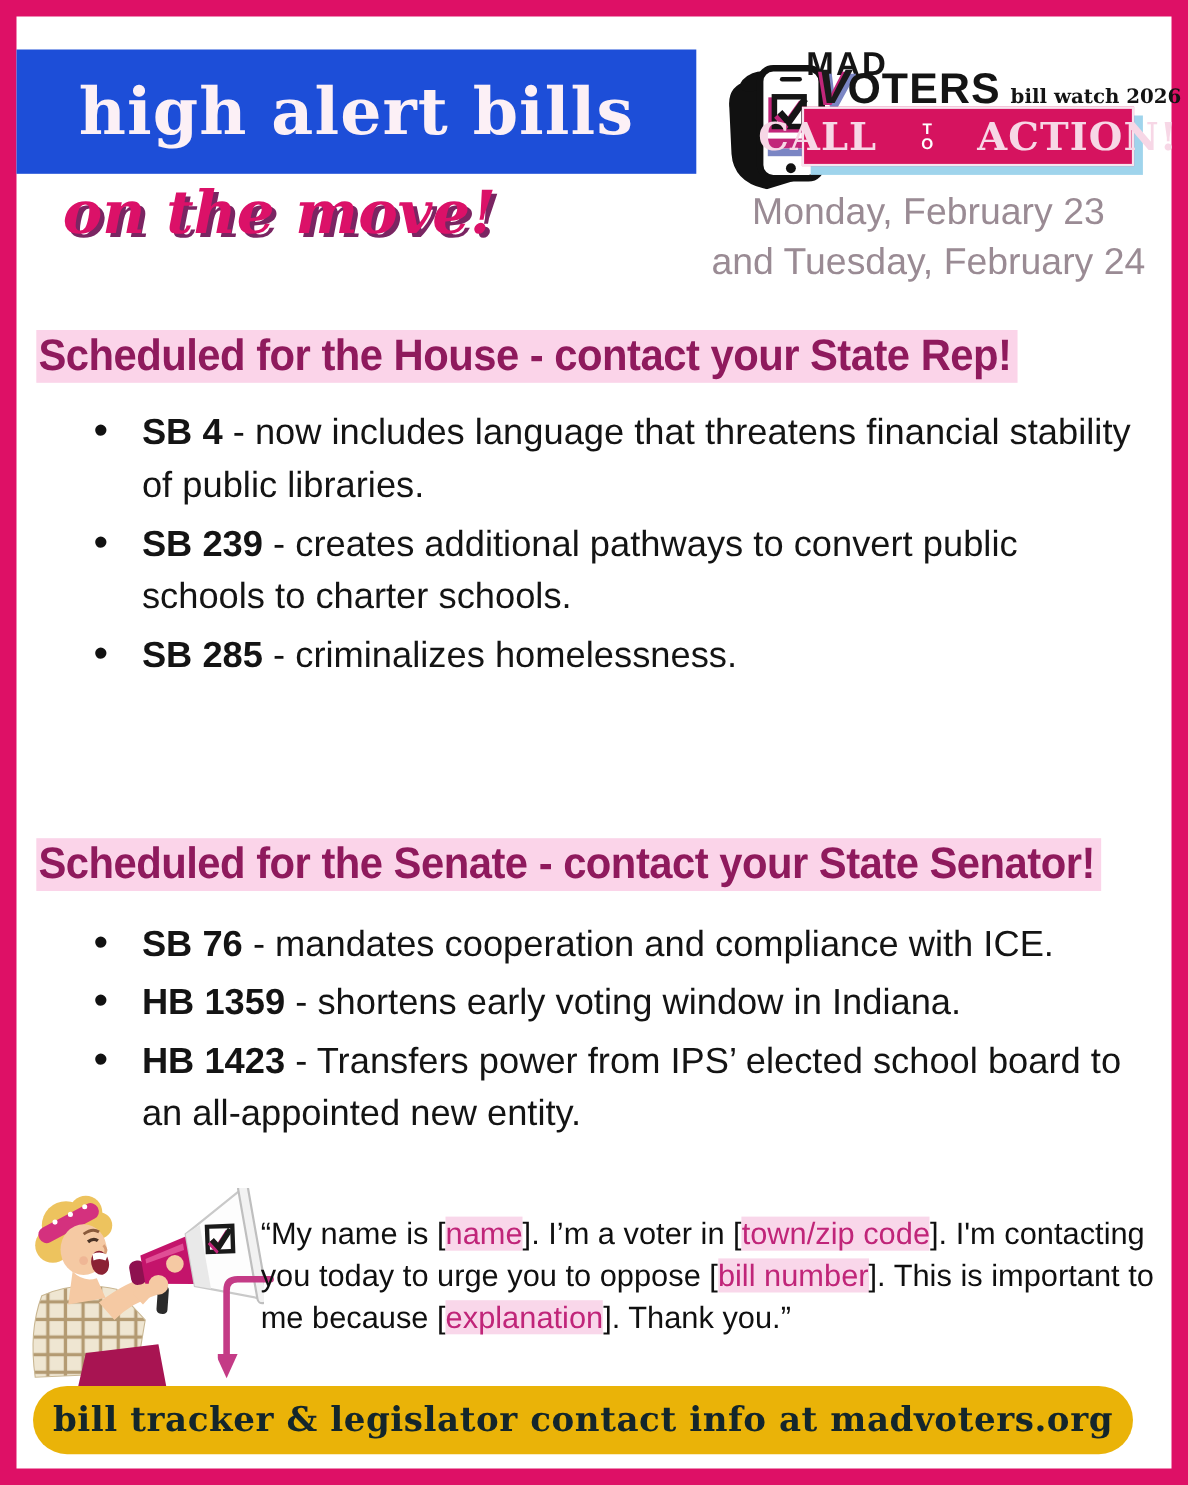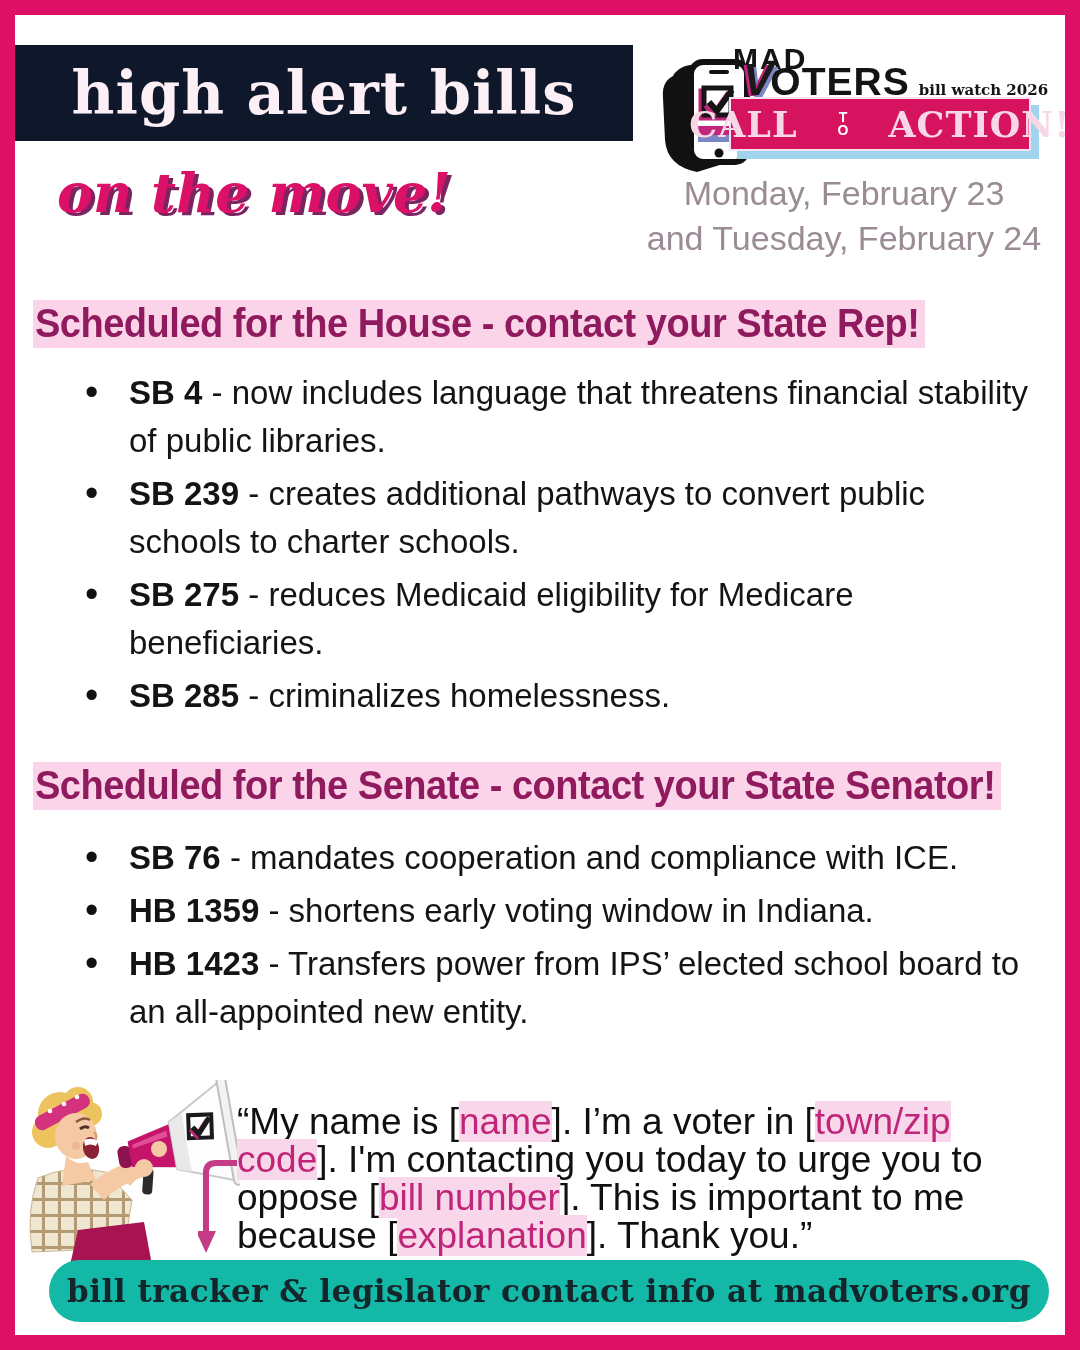--- a/index.html
+++ b/index.html
@@ -1,39 +1,39 @@
 <!DOCTYPE html>
 <html><head>
 <meta charset="utf-8">
 <style>
   html,body{margin:0;padding:0;background:#fff;}
   .page{position:relative;width:1080px;height:1350px;background:#DE1066;overflow:hidden;
         font-family:"Liberation Sans",sans-serif;}
   .inner{position:absolute;left:15px;top:15px;width:1050px;height:1320px;background:#ffffff;}
 
   
-  .banner{position:absolute;left:0;top:30px;width:618px;height:96px;background:#0f172a;
+  .banner{position:absolute;left:0;top:30px;width:618px;height:113px;background:#1d4ed8;
           display:flex;align-items:center;justify-content:center;}
   .banner-title{font-family:"DejaVu Serif",serif;font-weight:bold;font-size:59px;
           color:#FCF0F6;letter-spacing:1px;}
   .subtitle{position:absolute;left:42px;top:146px;font-family:"DejaVu Serif",serif;
           font-style:italic;font-weight:bold;font-size:54px;color:#DB1168;
           text-shadow:4px 3px 0 #7A2562;white-space:nowrap;}
   .dates{position:absolute;left:608px;top:156px;width:442px;text-align:center;
           font-size:34px;color:#9A8B94;line-height:1.32;}
 
   .logo-block{position:absolute;left:642px;top:25px;width:410px;height:140px;}
   .hand-phone{position:absolute;left:0;top:14px;}
   .logo-mad{position:absolute;left:76px;top:2px;font-size:30px;font-weight:bold;
           letter-spacing:2px;color:#141414;}
   .logo-row{position:absolute;left:86px;top:18px;display:flex;align-items:baseline;white-space:nowrap;}
   .v-check{font-size:44px;font-weight:bold;font-style:italic;color:#1a1a1a;line-height:1;
           text-shadow:-3px 1px 0 #C2267A,3px 3px 0 #7B86C4;}
   .oters{font-size:39px;font-weight:bold;color:#141414;letter-spacing:1px;margin-left:-2px;}
-  .tagline{font-family:"DejaVu Serif",serif;font-weight:bold;font-size:15px;color:#141414;margin-left:9px;}
+  .tagline{font-family:"DejaVu Serif",serif;font-weight:bold;font-size:18px;color:#141414;margin-left:9px;}
   .cta-badge{position:absolute;left:72px;top:57px;width:302px;height:54px;background:#D6135F;
           border:2px solid #F7E3EE;box-shadow:8px 8px 0 #9FD4EC;box-sizing:border-box;
           display:flex;align-items:center;justify-content:center;gap:32px;}
   .cta-word{font-family:"DejaVu Serif",serif;font-weight:bold;font-size:35px;color:#F7D7E6;letter-spacing:1px;}
   .cta-to{display:flex;flex-direction:column;align-items:center;margin:0 8px;line-height:.95;}
   .cta-to span{font-size:14px;font-weight:bold;color:#ffffff;}
 
   
   .sec-heading{position:absolute;left:18px;margin:0;font-size:40px;font-weight:bold;
           color:#8F1A5D;letter-spacing:-0.5px;white-space:nowrap;
@@ -42,26 +42,26 @@
   #heading1{top:286px;} #heading2{top:748px;}
 
   .bill-list{position:absolute;left:22px;margin:16px;padding:0 0 0 76px;width:905px;
           list-style:none;font-size:33px;line-height:48px;color:#141414;}
   .bill-list li{position:relative;margin-bottom:5px;}
   .bill-list li::before{content:"\2022";position:absolute;left:-44px;top:-1px;font-size:38px;color:#111;}
   .bill{font-weight:bold;}
   #list1{top:338px;} #list2{top:803px;}
 
   
-  .script-text{position:absolute;left:222px;top:1088px;width:822px;font-size:37px;
+  .script-text{position:absolute;left:222px;top:1088px;width:822px;font-size:28px;
           line-height:38px;color:#101010;}
   .ph{color:#C02579;background:#F9D7EA;}
   .woman{position:absolute;left:5px;top:1065px;}
   .down-arrow{position:absolute;left:183px;top:1142px;}
-  .footer-pill{position:absolute;left:34px;top:1245px;width:1000px;height:62px;background:#14b8a6;
+  .footer-pill{position:absolute;left:15px;top:1245px;width:1000px;height:62px;background:#eab308;
           border-radius:32px;display:flex;align-items:center;justify-content:center;}
   .footer-text{font-family:"DejaVu Serif",serif;font-weight:bold;font-size:31px;
           color:#14262B;letter-spacing:.5px;}
 </style>
 </head>
 <body>
 
 <div class="page">
   <div class="inner">
 
@@ -107,21 +107,20 @@
       <div>Monday, February 23</div>
       <div>and Tuesday, February 24</div>
     </div>
 
     <h2 class="sec-heading" id="heading1">
       <span class="hl">Scheduled for the House - contact your State Rep!</span>
     </h2>
     <ul class="bill-list" id="list1">
       <li><span class="bill">SB 4</span> <span>- now includes language that threatens financial stability of public libraries.</span></li>
       <li><span class="bill">SB 239</span> <span>- creates additional pathways to convert public schools to charter schools.</span></li>
-      <li><span class="bill">SB 275</span> <span>- reduces Medicaid eligibility for Medicare beneficiaries.</span></li>
       <li><span class="bill">SB 285</span> <span>- criminalizes homelessness.</span></li>
     </ul>
 
     <h2 class="sec-heading" id="heading2">
       <span class="hl">Scheduled for the Senate - contact your State Senator!</span>
     </h2>
     <ul class="bill-list" id="list2">
       <li><span class="bill">SB 76</span> <span>- mandates cooperation and compliance with ICE.</span></li>
       <li><span class="bill">HB 1359</span> <span>- shortens early voting window in Indiana.</span></li>
       <li><span class="bill">HB 1423</span> <span>- Transfers power from IPS’ elected school board to an all-appointed new entity.</span></li>

